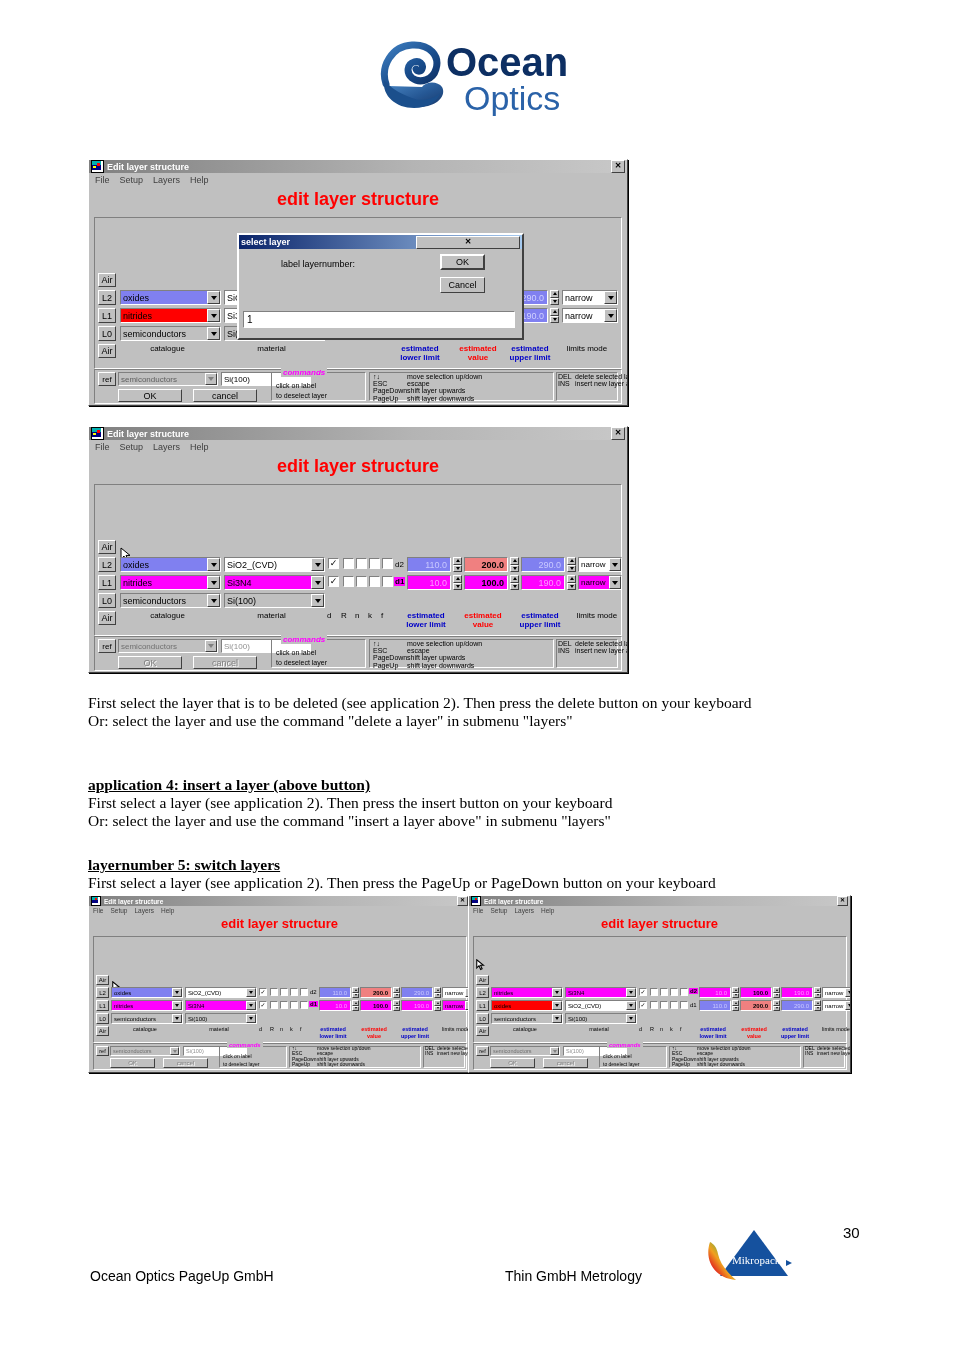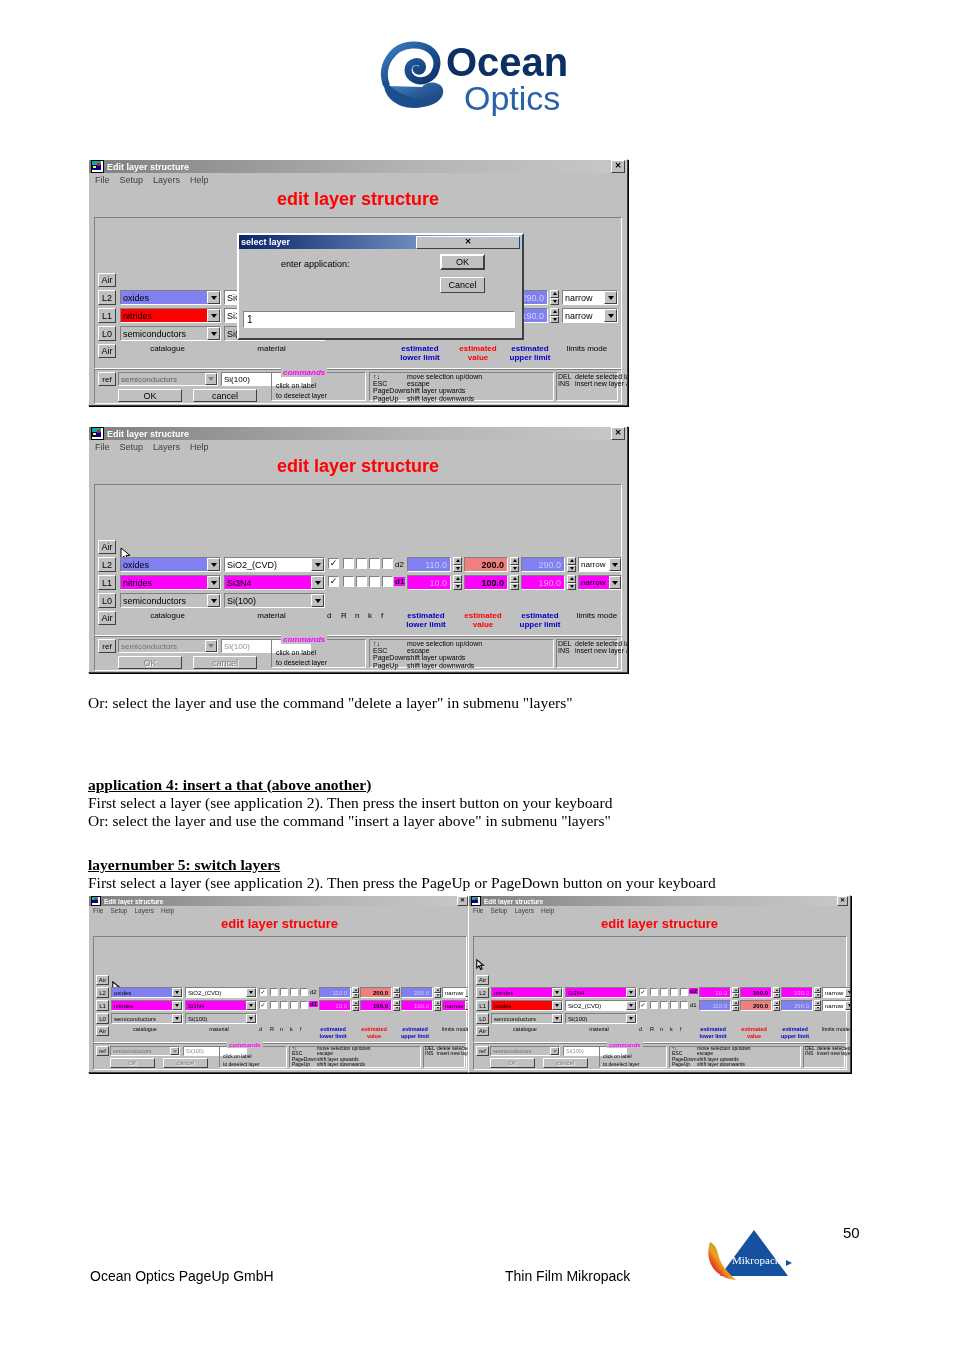--- a/index.html
+++ b/index.html
@@ -350,21 +350,21 @@
       <div><span style="display:inline-block;width:17px;">DEL</span><span>delete selected layer</span></div>
       <div><span style="display:inline-block;width:17px;">INS</span><span>insert new layer above selected layer</span></div>
     </div>
   </div>
 
   <div class="modal" style="left:148px;top:73px;width:283px;height:103px;">
     <div class="mtitle" style="font-size:9px;gap:36px;">
       <span>select layer</span>
       <span class="tb-close" style="font-size:8px;">✕</span>
     </div>
-    <div style="position:absolute;left:42px;top:24px;font-size:9px;color:#000;">enter application:</div>
+    <div style="position:absolute;left:42px;top:24px;font-size:9px;color:#000;">label layernumber:</div>
     <div class="btn" style="position:absolute;left:201px;top:19px;width:45px;height:16px;font-size:9px;border-width:2px;">OK</div>
     <div class="btn" style="position:absolute;left:201px;top:42px;width:45px;height:16px;font-size:9px;">Cancel</div>
     <div class="ctl" style="position:absolute;left:4px;top:76px;width:272px;height:17px;background:#ffffff;font-size:10px;padding-left:3px;color:#000;">1</div>
   </div>
 </div>
 
 <div class="win" id="win2" style="left:88px;top:426px;width:538px;height:245px;">
 
   <div class="titlebar" style="font-size:9px;">
     <span class="tb-icon">
@@ -571,25 +571,26 @@
 
     <div class="cmdbox" style="left:461px;top:2px;width:62px;height:29px;"></div>
     <div style="position:absolute;left:463px;top:3px;font-size:7px;line-height:7.2px;white-space:nowrap;">
       <div><span style="display:inline-block;width:17px;">DEL</span><span>delete selected layer</span></div>
       <div><span style="display:inline-block;width:17px;">INS</span><span>insert new layer above selected layer</span></div>
     </div>
   </div>
 </div>
 
 <div class="doc-text" style="top:694px;">
+  <div class="doc-line">First select the layer that is to be deleted (see application 2). Then press the delete button on your keyboard</div>
   <div class="doc-line">Or: select the layer and use the command "delete a layer" in submenu "layers"</div>
 </div>
 
 <div class="doc-text" style="top:776px;">
-  <div class="doc-head">application 4: insert a that (above another)</div>
+  <div class="doc-head">application 4: insert a layer (above button)</div>
   <div class="doc-line">First select a layer (see application 2). Then press the insert button on your keyboard</div>
   <div class="doc-line">Or: select the layer and use the command "insert a layer above" in submenu "layers"</div>
 </div>
 
 <div class="doc-text" style="top:856px;">
   <div class="doc-head">layernumber 5: switch layers</div>
   <div class="doc-line">First select a layer (see application 2). Then press the PageUp or PageDown button on your keyboard</div>
 </div>
 
 <div class="win" id="win3" style="left:88px;top:895px;width:381px;height:176px;">
@@ -1008,22 +1009,22 @@
 
     <div class="cmdbox" style="left:329px;top:2px;width:42px;height:22px;"></div>
     <div style="position:absolute;left:331px;top:2px;font-size:5px;line-height:5.3px;white-space:nowrap;">
       <div><span style="display:inline-block;width:12px;">DEL</span><span>delete selected layer</span></div>
       <div><span style="display:inline-block;width:12px;">INS</span><span>insert new layer above selected layer</span></div>
     </div>
   </div>
 </div>
 
 <div class="footer" style="left:90px;top:1268px;">Ocean Optics PageUp GmbH</div>
-<div class="footer" style="left:505px;top:1268px;">Thin Film Mikropack</div>
-<div class="pageno" style="left:843px;top:1224px;">50</div>
+<div class="footer" style="left:505px;top:1268px;">Thin GmbH Metrology</div>
+<div class="pageno" style="left:843px;top:1224px;">30</div>
 
 <div style="position:absolute;left:702px;top:1228px;width:96px;height:56px;">
   <svg width="96" height="56" viewBox="0 0 96 56">
     <defs>
       <linearGradient id="mkrain" x1="0" y1="1" x2="1" y2="0">
         <stop offset="0" stop-color="#7b2d8e"></stop>
         <stop offset="0.22" stop-color="#e02020"></stop>
         <stop offset="0.45" stop-color="#f0a020"></stop>
         <stop offset="0.68" stop-color="#7ab040"></stop>
         <stop offset="1" stop-color="#d8d84a"></stop>

